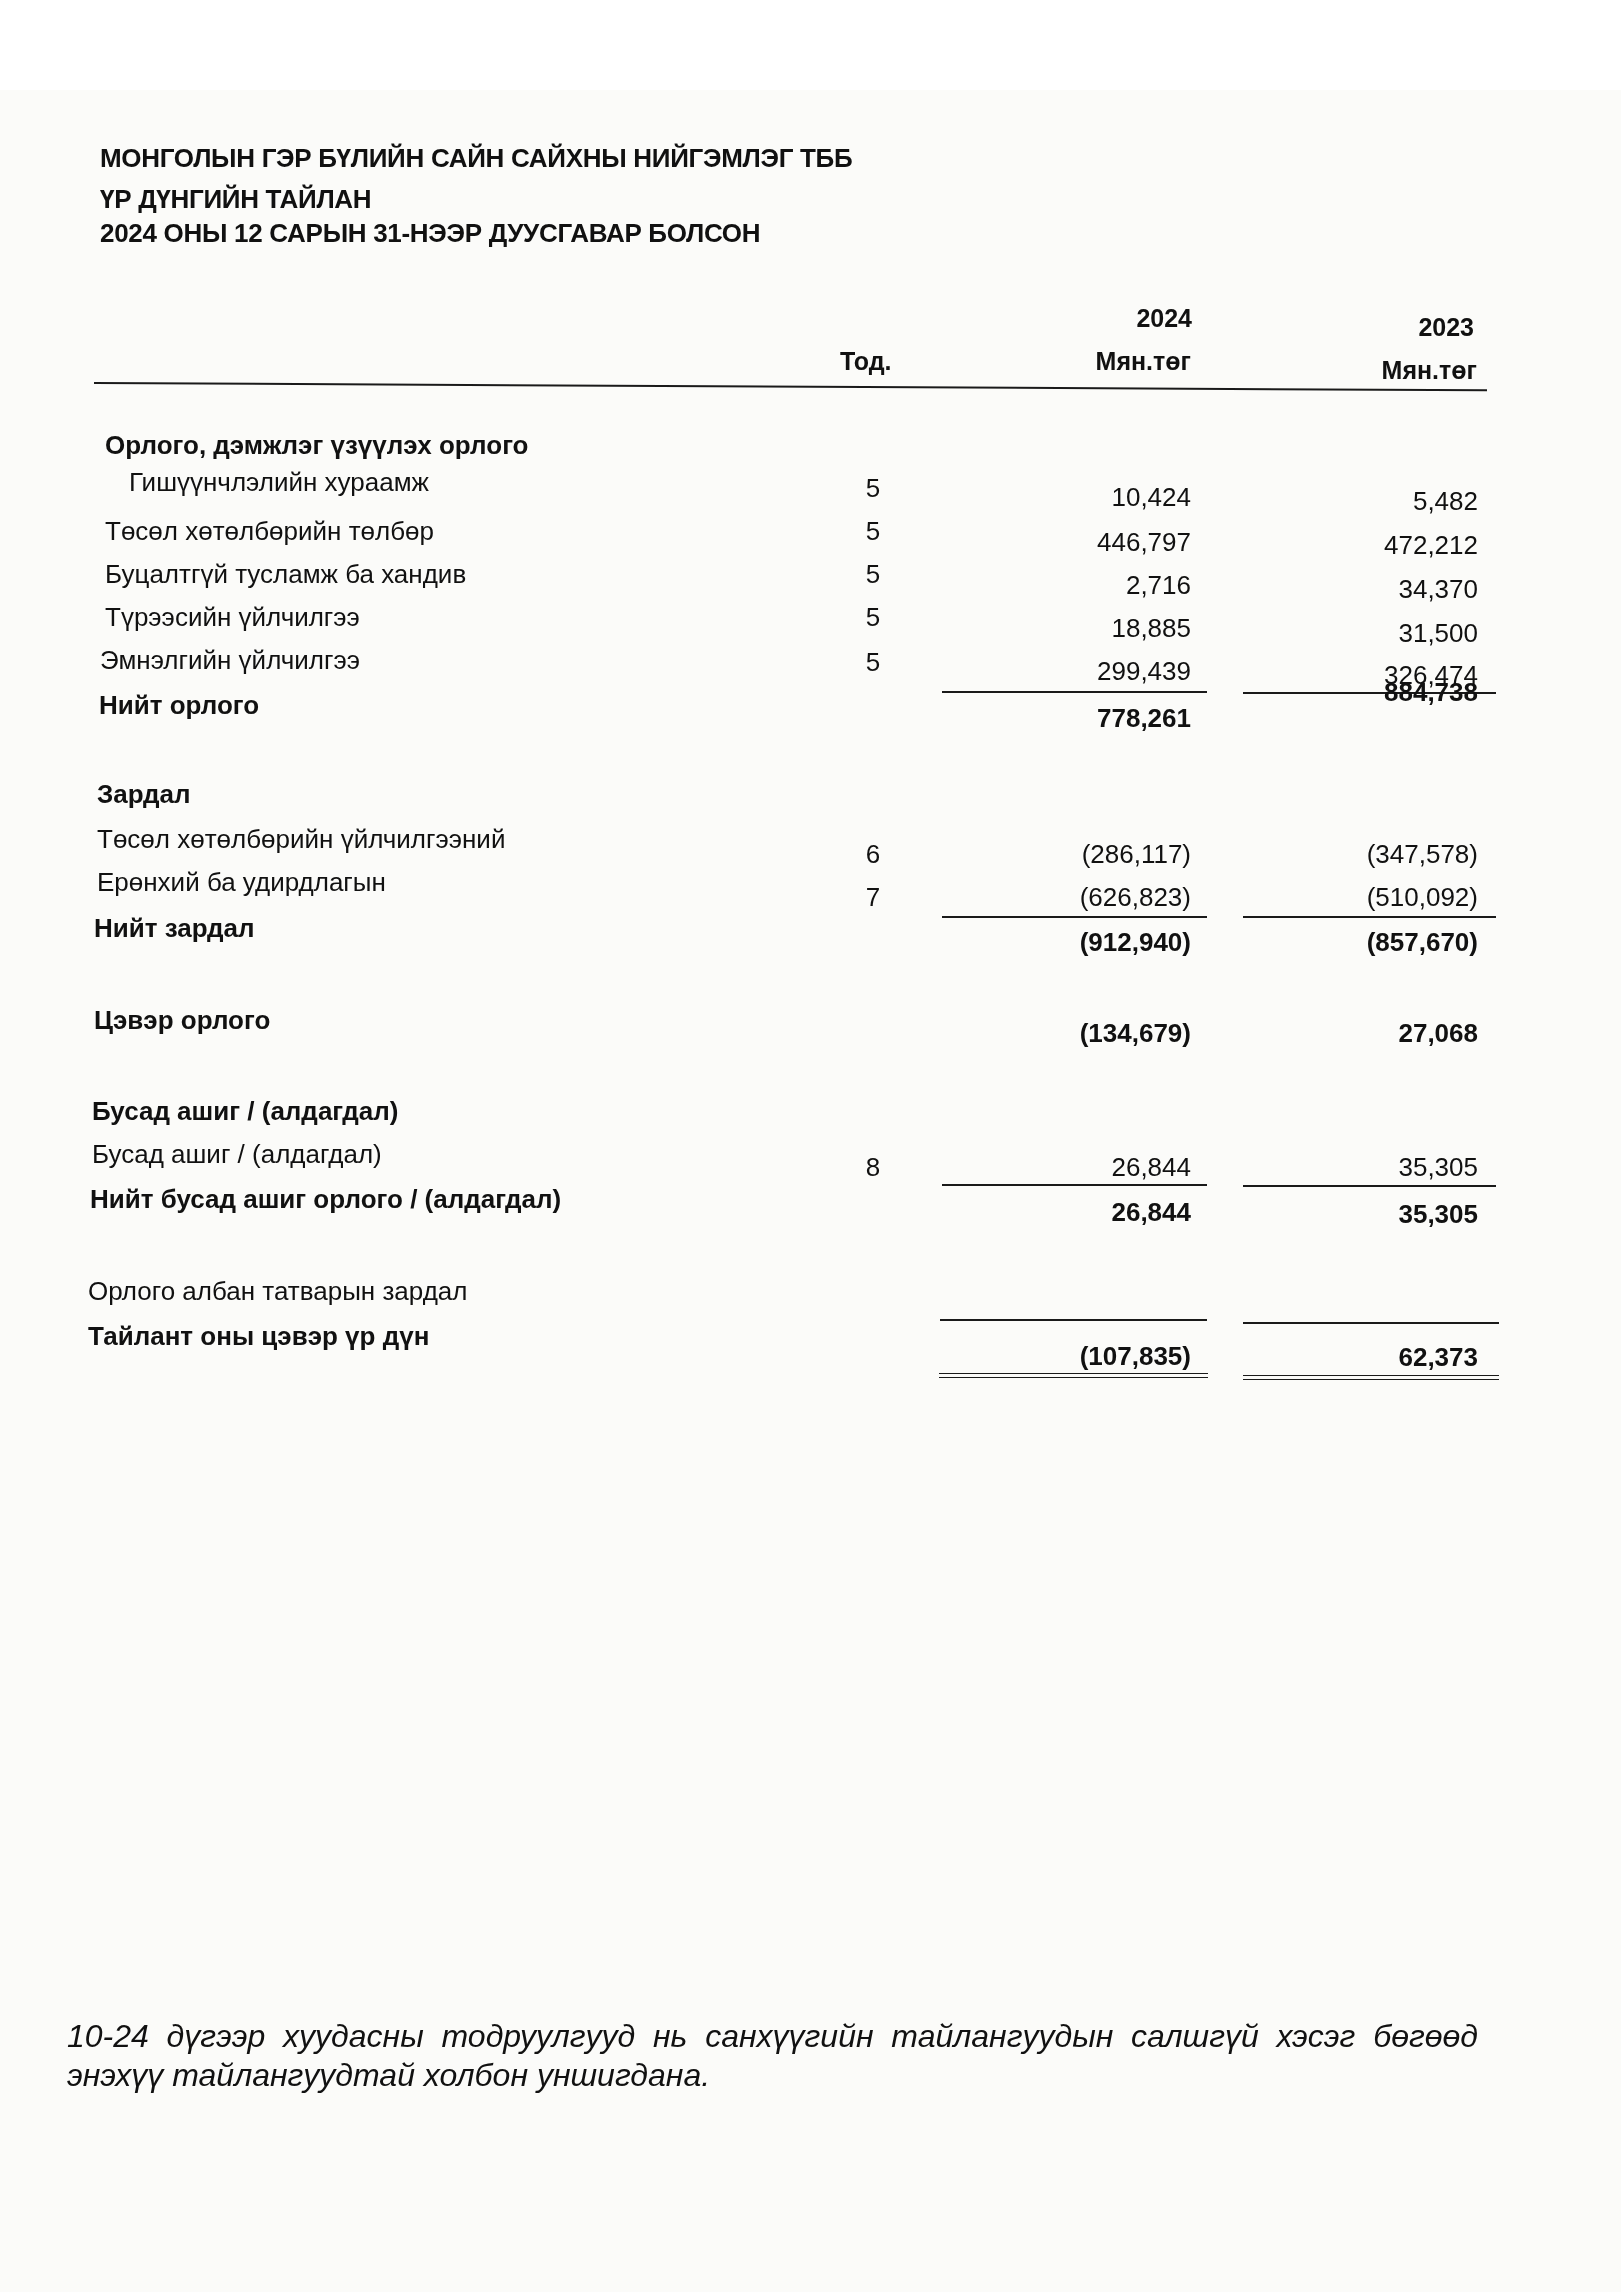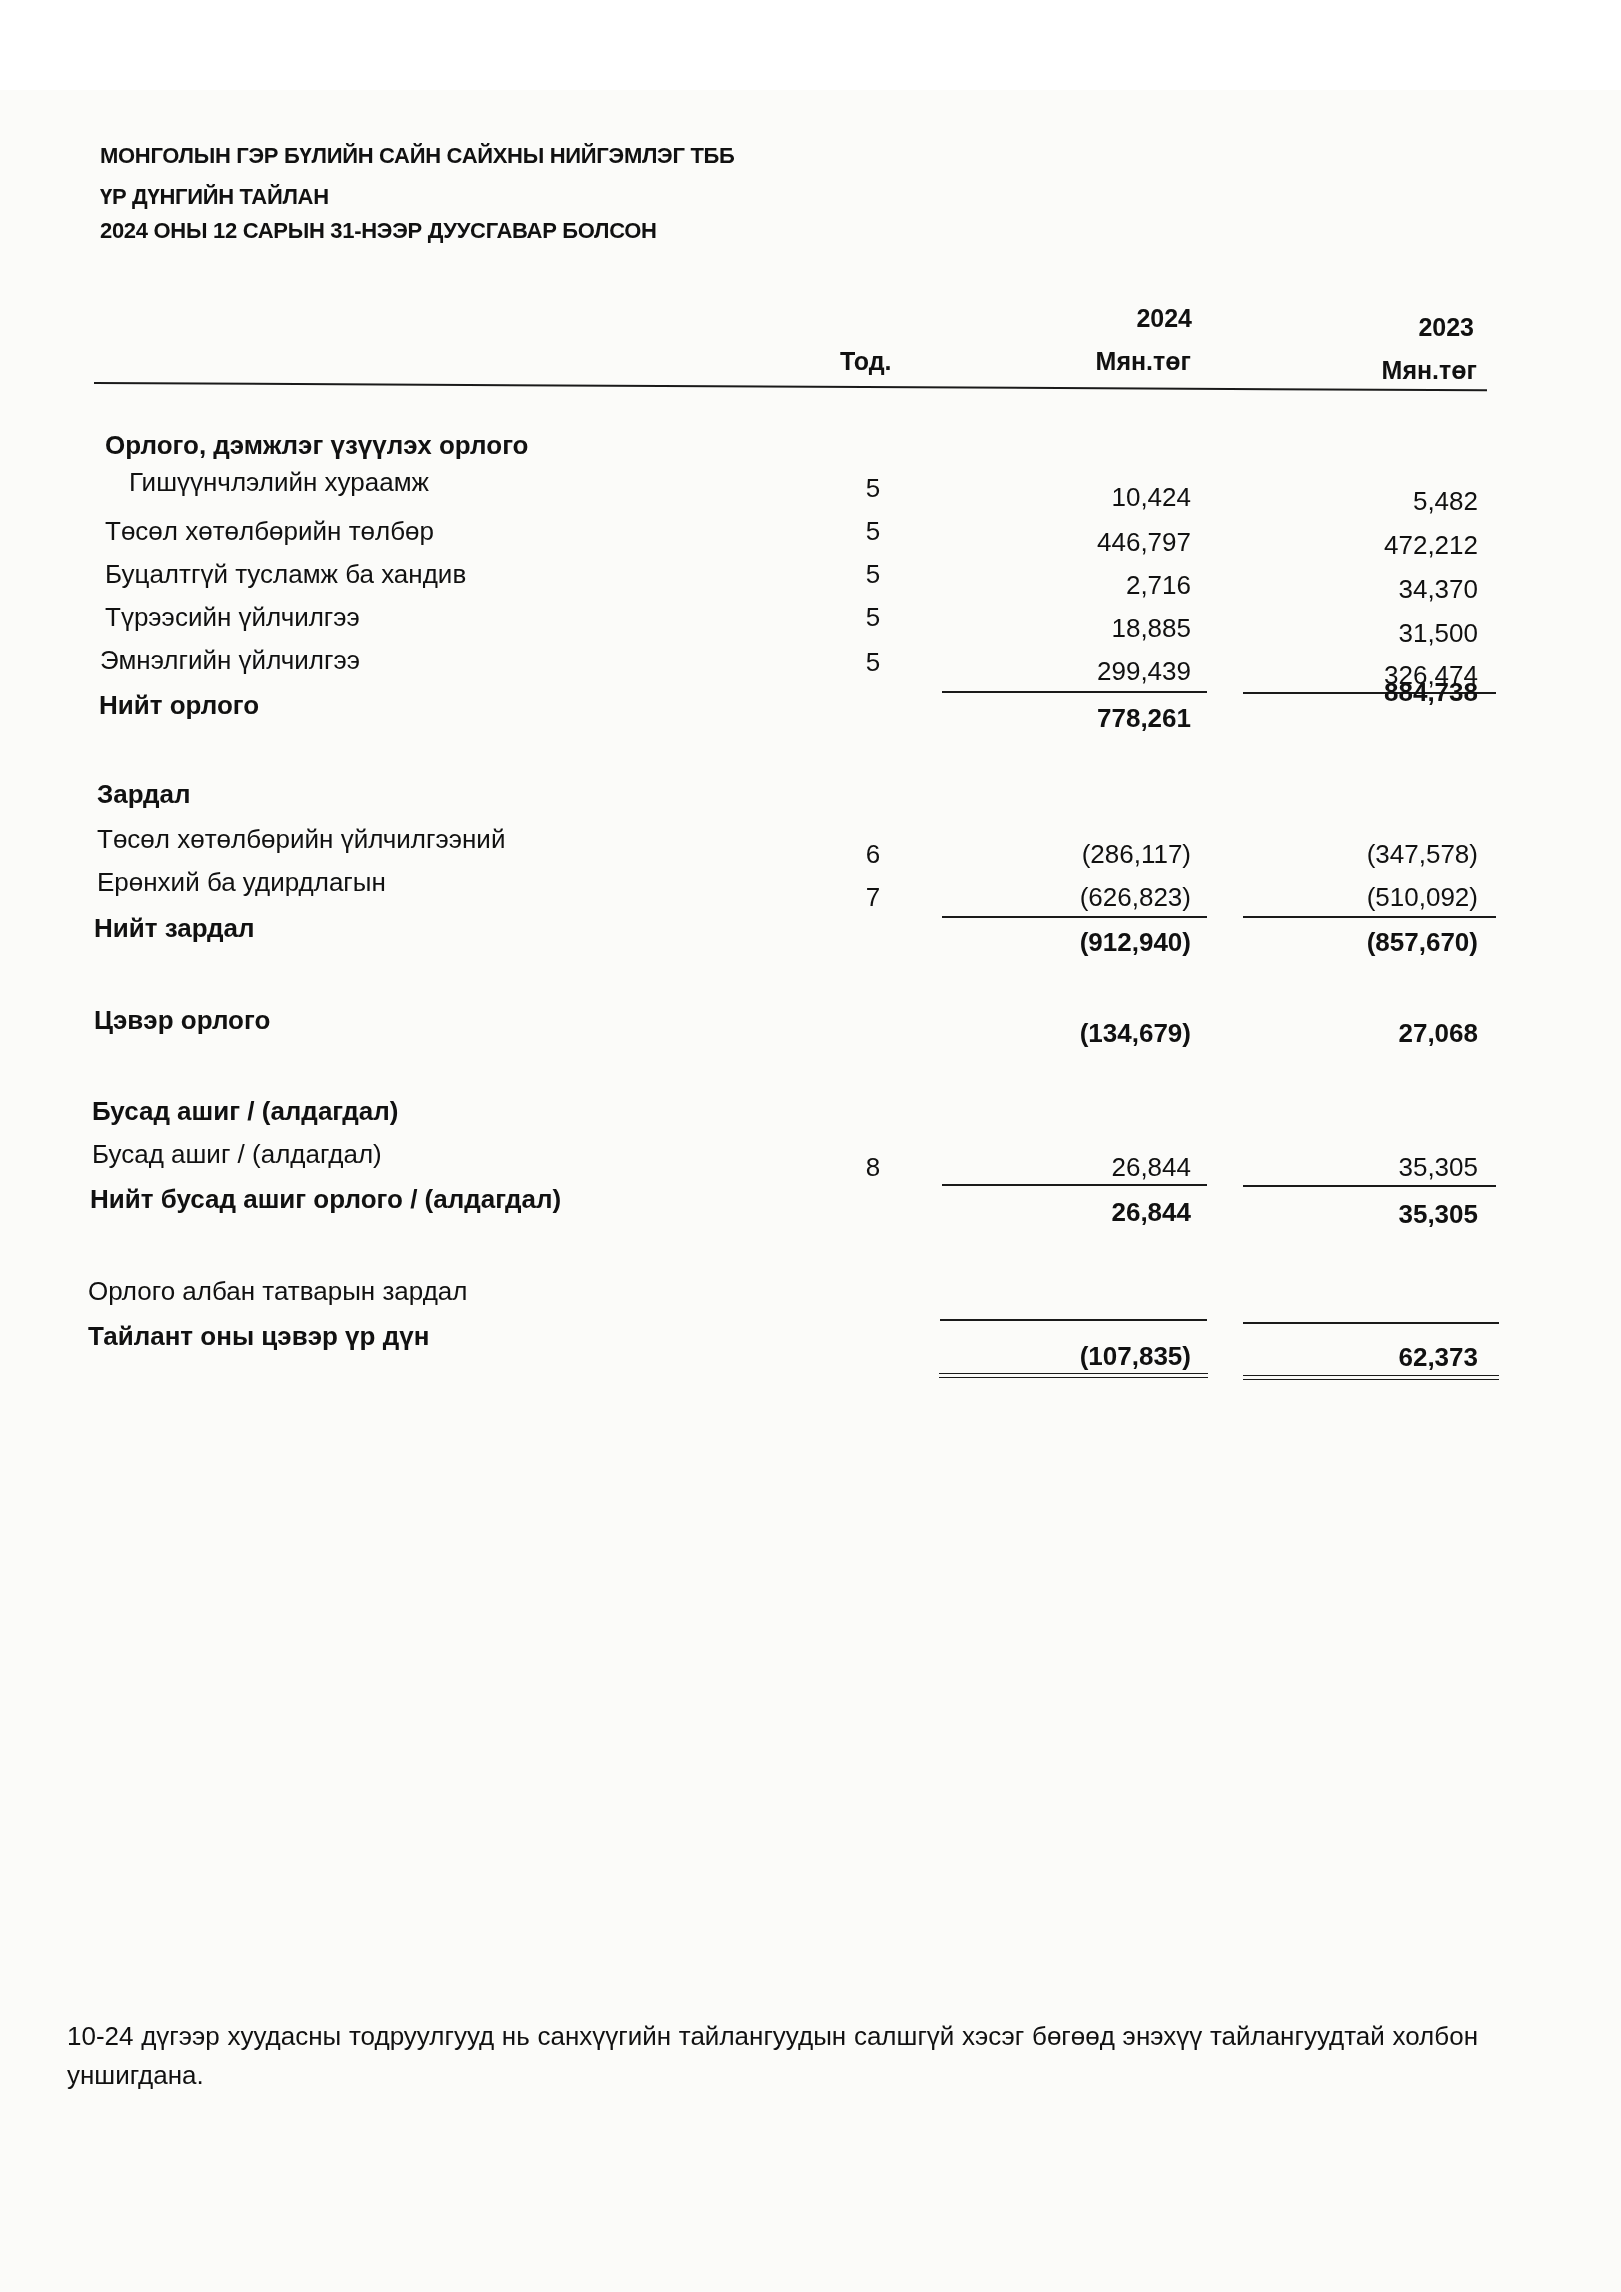--- a/index.html
+++ b/index.html
@@ -7,32 +7,32 @@
     width: 1621px; height: 2293px; position: relative; overflow: hidden;
     background: #ffffff;
     font-family: "Liberation Sans", "DejaVu Sans", sans-serif;
     color: #111111;
   }
   .scan-bg {
     position: absolute; left: 0; top: 90px; width: 1621px; height: 2203px;
     background: #fbfbf9;
   }
   .abs { position: absolute; white-space: nowrap; }
-  .hdr { font-weight: bold; font-size: 22px; letter-spacing: -0.3px; }
+  .hdr { font-weight: bold; font-size: 26px; letter-spacing: -0.3px; }
   .colhead { font-weight: bold; font-size: 25px; }
   .lbl { font-size: 26px; }
   .lbl.b { font-weight: bold; }
   .num { font-size: 26px; text-align: right; width: 233px; }
   .num.b { font-weight: bold; }
   .note { font-size: 26px; width: 36px; text-align: center; }
   .rule { position: absolute; height: 1.8px; background: #1a1a1a; }
   .drule { position: absolute; height: 5.4px; border-top: 1.8px solid #1a1a1a; border-bottom: 1.8px solid #1a1a1a; box-sizing: border-box; }
   .footer {
     position: absolute; left: 67px; top: 2017px; width: 1411px;
-    font-size: 26px; line-height: 39px; text-align: justify;
+    font-size: 32px; line-height: 39px; text-align: justify; font-style: italic;
   }
 </style>
 </head>
 <body>
 
 <div class="scan-bg"></div>
 
 <div class="abs hdr" style="left:100px; top:143px;">МОНГОЛЫН ГЭР БҮЛИЙН САЙН САЙХНЫ НИЙГЭМЛЭГ ТББ</div>
 <div class="abs hdr" style="left:100px; top:184px;">ҮР ДҮНГИЙН ТАЙЛАН</div>
 <div class="abs hdr" style="left:100px; top:218px;">2024 ОНЫ 12 САРЫН 31-НЭЭР ДУУСГАВАР БОЛСОН</div>

